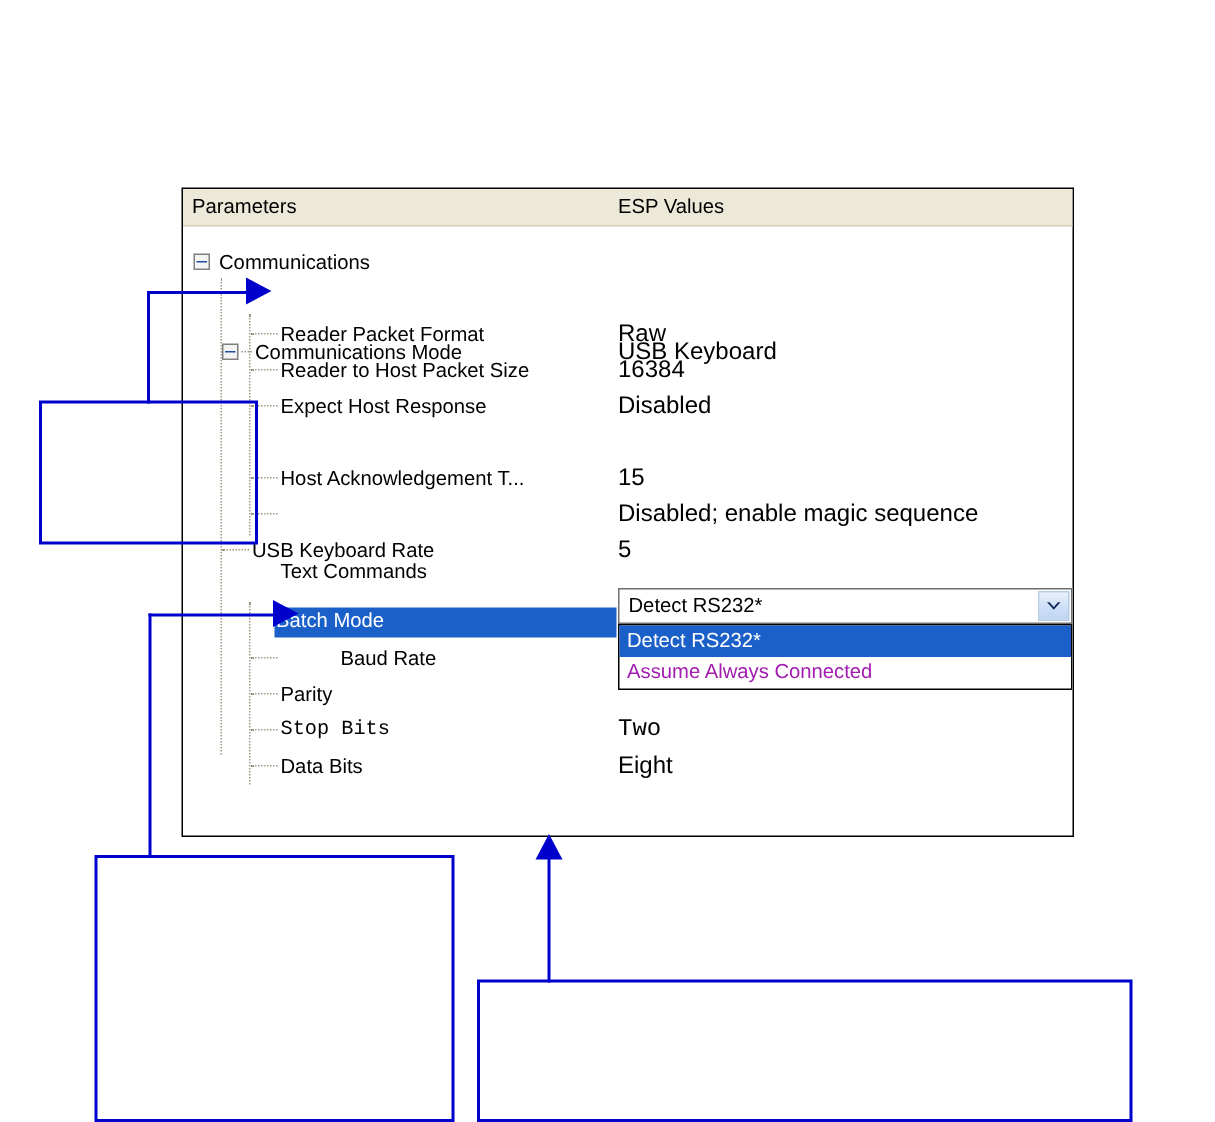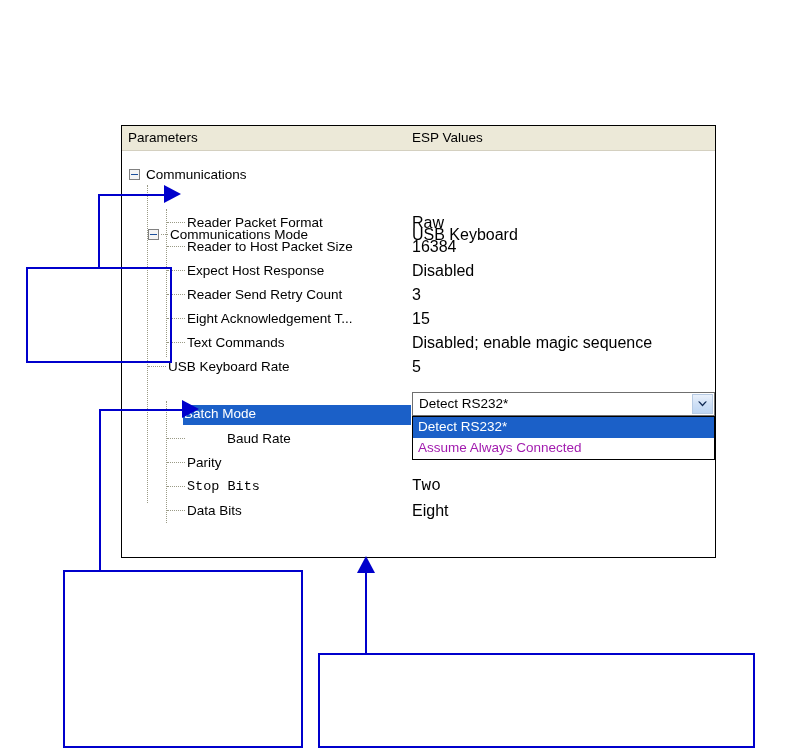--- a/index.html
+++ b/index.html
@@ -253,35 +253,30 @@
       <span class="row-label" style="left:65px;">Reader to Host Packet Size</span>
       <span class="row-value">16384</span>
     </div>
 
     <div class="row" style="top:108px;">
       <div class="hline" style="left:45px; width:18px;"></div>
       <span class="row-label" style="left:65px;">Expect Host Response</span>
       <span class="row-value">Disabled</span>
     </div>
 
-    <div class="row" style="top:132px;">
-      <div class="hline" style="left:45px; width:18px;"></div>
-      <span class="row-label" style="left:65px;">Reader Send Retry Count</span>
-      <span class="row-value">3</span>
-    </div>
 
     <div class="row" style="top:156px;">
       <div class="hline" style="left:45px; width:18px;"></div>
-      <span class="row-label" style="left:65px;">Eight Acknowledgement T...</span>
+      <span class="row-label" style="left:65px;">Host Acknowledgement T...</span>
       <span class="row-value">15</span>
     </div>
 
     <div class="row" style="top:180px;">
       <div class="hline" style="left:45px; width:18px;"></div>
-      <span class="row-label" style="left:65px;">Text Commands</span>
+      <span class="row-label" style="left:65px;margin-top:38px;">Text Commands</span>
       <span class="row-value">Disabled; enable magic sequence</span>
     </div>
 
     <div class="row" style="top:204px;">
       <div class="hline" style="left:26px; width:18px;"></div>
       <span class="row-label" style="left:46px;">USB Keyboard Rate</span>
       <span class="row-value">5</span>
     </div>
 
 

